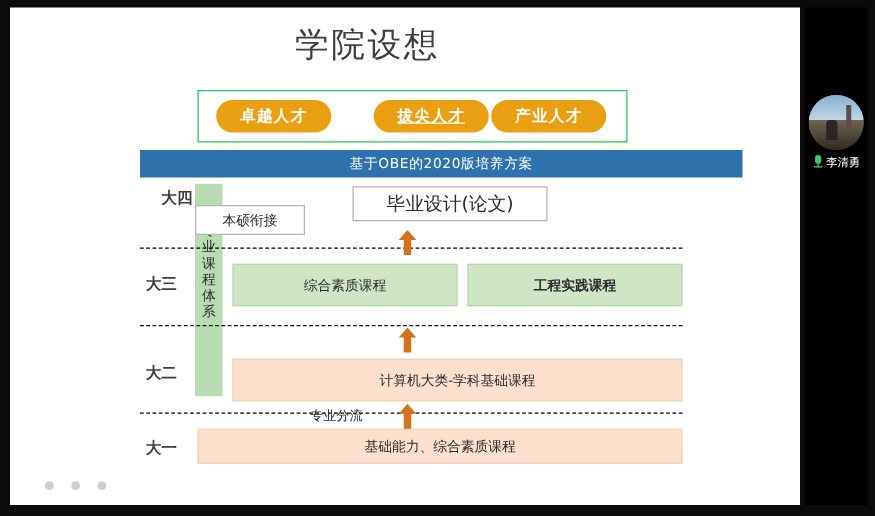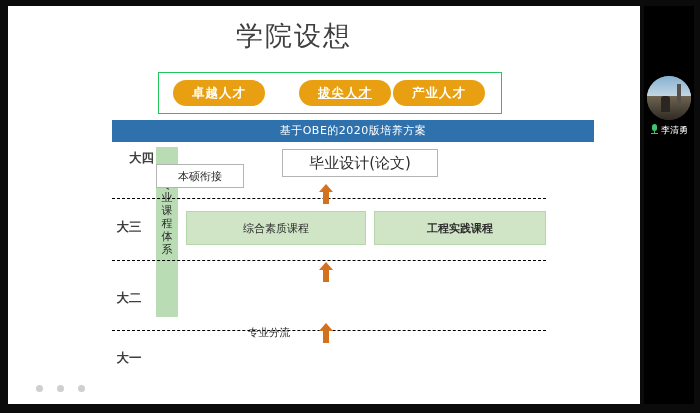--- a/index.html
+++ b/index.html
@@ -339,20 +339,22 @@
     <div class="dashed d1"></div>
     <div class="dashed d2"></div>
     <div class="dashed d3"></div>
 
     <div class="box outline" id="b-benshuo">本硕衔接</div>
     <div class="box outline bold-label" id="b-biyesheji">毕业设计(论文)</div>
 
     <div class="box green" id="b-xueke">综合素质课程</div>
     <div class="box green" id="b-gongcheng">工程实践课程</div>
 
+    <div class="box peach" id="b-jisuanji">计算机大类-学科基础课程</div>
+    <div class="box peach" id="b-jichu">基础能力、综合素质课程</div>
 
     <div class="arrow" id="arrow-1">
       <div class="head"></div>
         <div class="shaft"></div>
     </div>
     <div class="arrow" id="arrow-2">
       <div class="head"></div>
         <div class="shaft"></div>
     </div>
     <div class="arrow" id="arrow-3">

